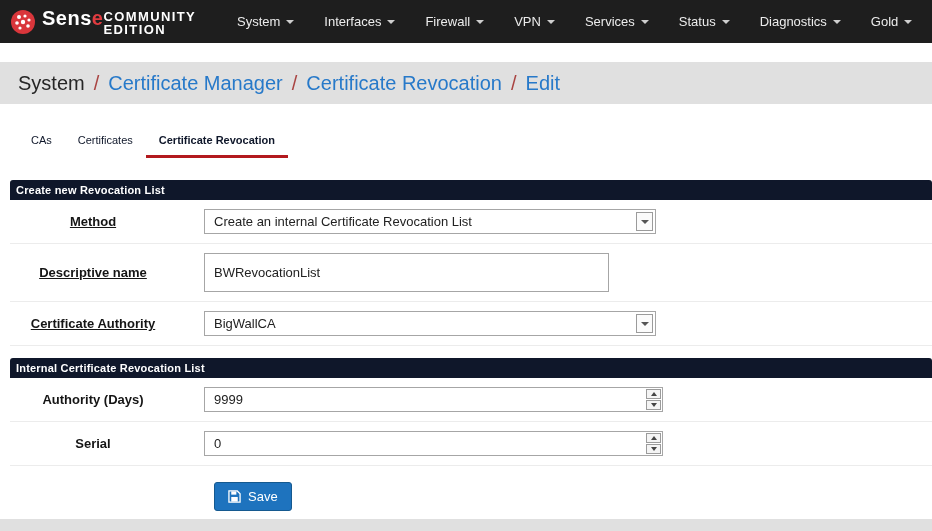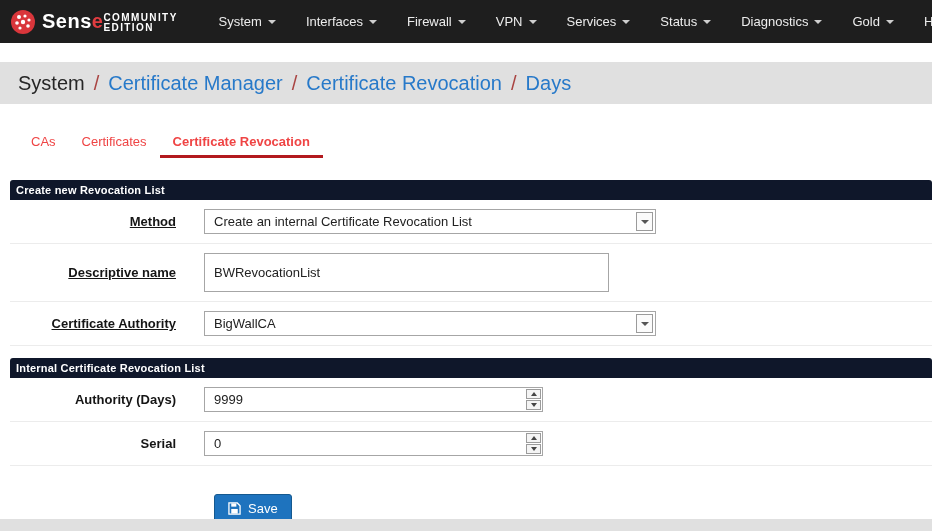--- a/index.html
+++ b/index.html
@@ -11,21 +11,21 @@
 
   
   .navbar {
     height:43px; background:#1e1e1e; display:flex; align-items:center;
     padding:0 10px;
   }
   .logo { display:flex; align-items:center; gap:6px; margin-right:26px; }
   .logo-text { display:flex; line-height:1; }
   .brand { font-size:20px; font-weight:bold; color:#ffffff; letter-spacing:0.5px; }
   .brand .red { color:#e03c40; }
-  .tagline { font-size:10px; color:#ffffff; letter-spacing:1.4px; margin-top:2px; font-weight:bold; }
+  .tagline { font-size:13px; color:#ffffff; letter-spacing:1.4px; margin-top:2px; font-weight:bold; }
   .nav-items { display:flex; height:100%; }
   .nav-item {
     color:#ececec; font-size:13px; padding:0 15px; display:flex; align-items:center;
     gap:6px; cursor:pointer; white-space:nowrap;
   }
   .caret-down {
     width:0; height:0; border-left:4px solid transparent; border-right:4px solid transparent;
     border-top:4px solid #cfcfcf; display:inline-block;
   }
 
@@ -34,39 +34,39 @@
     margin-top:19px; height:42px; background:#e0e0e0;
     display:flex; align-items:center; padding:0 18px;
   }
   .bc-root { font-size:20px; color:#262626; }
   .bc-sep { font-size:20px; color:#a94442; margin:0 9px; }
   .bc-link { font-size:20px; color:#2779c9; text-decoration:none; cursor:pointer; }
 
   
   .tabs { display:flex; margin:24px 0 0 18px; height:30px; }
   .tab {
-    font-size:13px; color:#ef4444; padding:6px 13px 8px 13px; cursor:pointer;
+    font-size:11px; color:#0f172a; padding:6px 13px 8px 13px; cursor:pointer;
     border-bottom:3px solid transparent;
     text-align:right;
   }
   .tab.active { font-weight:bold; border-bottom:3px solid #b3191e; }
 
   
   .panels { margin:22px 0 0 10px; }
   .panel { margin-bottom:12px; }
   .panel-hdr {
     background:#0f172a; color:#ffffff; font-size:11px; font-weight:bold;
     padding:4px 6px; border-radius:3px 3px 0 0; letter-spacing:0.2px;
   }
   .frow {
     display:flex; align-items:center; padding:9px 0; border-bottom:1px solid #ececec;
     background:#fff;
   }
   .flabel {
-    width:166px; flex-shrink:0; text-align:right; font-size:13px; font-weight:bold; color:#151515;
+    width:166px; flex-shrink:0; text-align:center; font-size:13px; font-weight:bold; color:#151515;
   }
   .flabel.underlined { text-decoration:underline; }
   .fctrl { margin-left:28px; }
 
   .fselect {
     width:452px; height:25px; border:1px solid #a6a6a6; background:#fff;
     display:flex; align-items:center; cursor:pointer;
   }
   .fselect .val { flex:1; font-size:13px; color:#222; padding:0 9px; white-space:nowrap; overflow:hidden; }
   .caret-box {
@@ -77,37 +77,37 @@
     width:0; height:0; border-left:4px solid transparent; border-right:4px solid transparent;
     border-top:4px solid #555;
   }
 
   .finput {
     width:405px; height:39px; border:1px solid #a6a6a6; font-size:13px; color:#222;
     padding:0 9px; font-family:"Liberation Sans", sans-serif; outline:none; background:#fff;
   }
 
   .fnumber {
-    width:339px; height:25px; border:1px solid #a6a6a6; background:#fff;
+    width:459px; height:25px; border:1px solid #a6a6a6; background:#fff;
     display:flex; align-items:center;gap:33px;
   }
   .fnumber input {
     flex:1; border:none; outline:none; font-size:13px; color:#222; padding:0 9px;
     font-family:"Liberation Sans", sans-serif; min-width:0;
   }
   .spinner { width:15px; display:flex; flex-direction:column; gap:1px; margin-right:1px; flex-shrink:0; }
   .spin-btn {
     height:10px; border:1px solid #9b9b9b; background:#f4f4f4;
     display:flex; align-items:center; justify-content:center; cursor:pointer;
   }
   .tri-up { width:0; height:0; border-left:3px solid transparent; border-right:3px solid transparent; border-bottom:4px solid #444; }
   .tri-dn { width:0; height:0; border-left:3px solid transparent; border-right:3px solid transparent; border-top:4px solid #444; }
 
   
-  .save-area { margin:28px 0 0 204px; }
+  .save-area { margin:16px 0 0 204px; }
   .save-btn {
     display:inline-flex; align-items:center; gap:7px; background:#1e73be;
     border:1px solid #15598f; color:#fff; font-size:13px; padding:6px 13px;
     border-radius:3px; cursor:pointer; font-family:"Liberation Sans", sans-serif;
   }
 
   
   .footer-strip {
     position:absolute; left:0; right:0; bottom:0; height:12px; background:#e0e0e0;
   }
@@ -174,21 +174,21 @@
   </div>
 </div>
 
 <div class="breadcrumb-bar">
   <span class="bc-root">System</span>
   <span class="bc-sep">/</span>
   <a class="bc-link">Certificate Manager</a>
   <span class="bc-sep">/</span>
   <a class="bc-link">Certificate Revocation</a>
   <span class="bc-sep">/</span>
-  <a class="bc-link">Days</a>
+  <a class="bc-link">Edit</a>
 </div>
 
 <div class="tabs">
   <div class="tab">CAs</div>
   <div class="tab">Certificates</div>
   <div class="tab active">Certificate Revocation</div>
 </div>
 
 <div class="panels">
 

